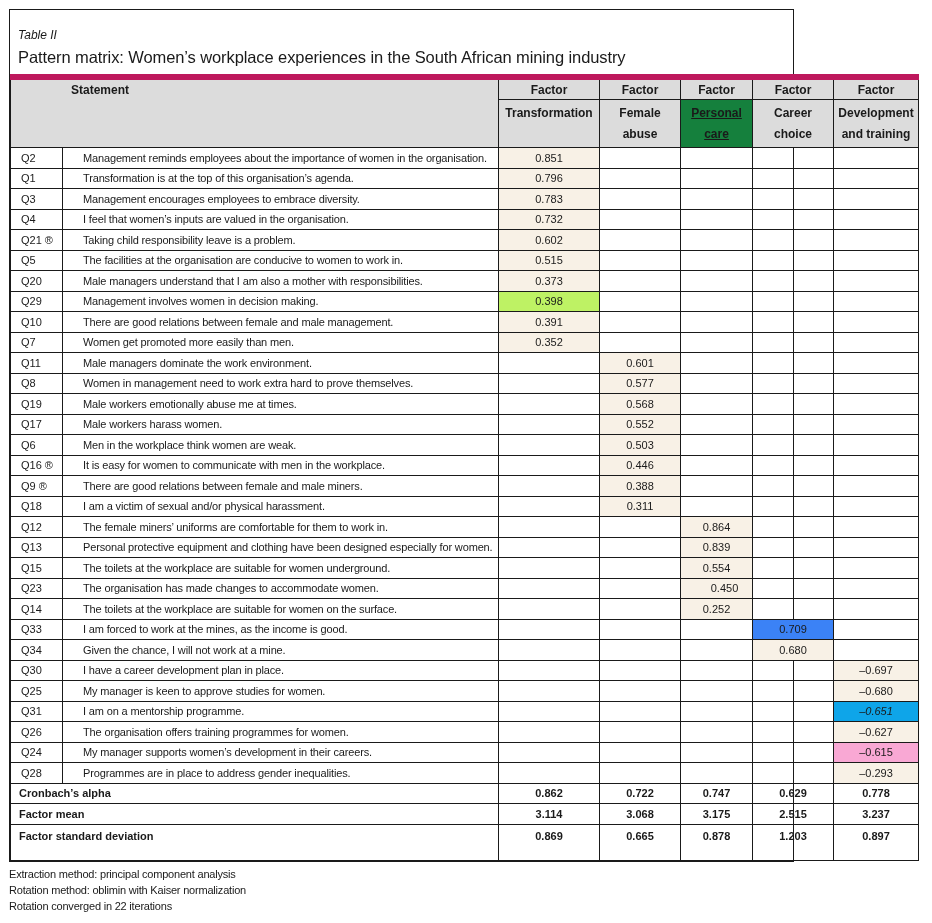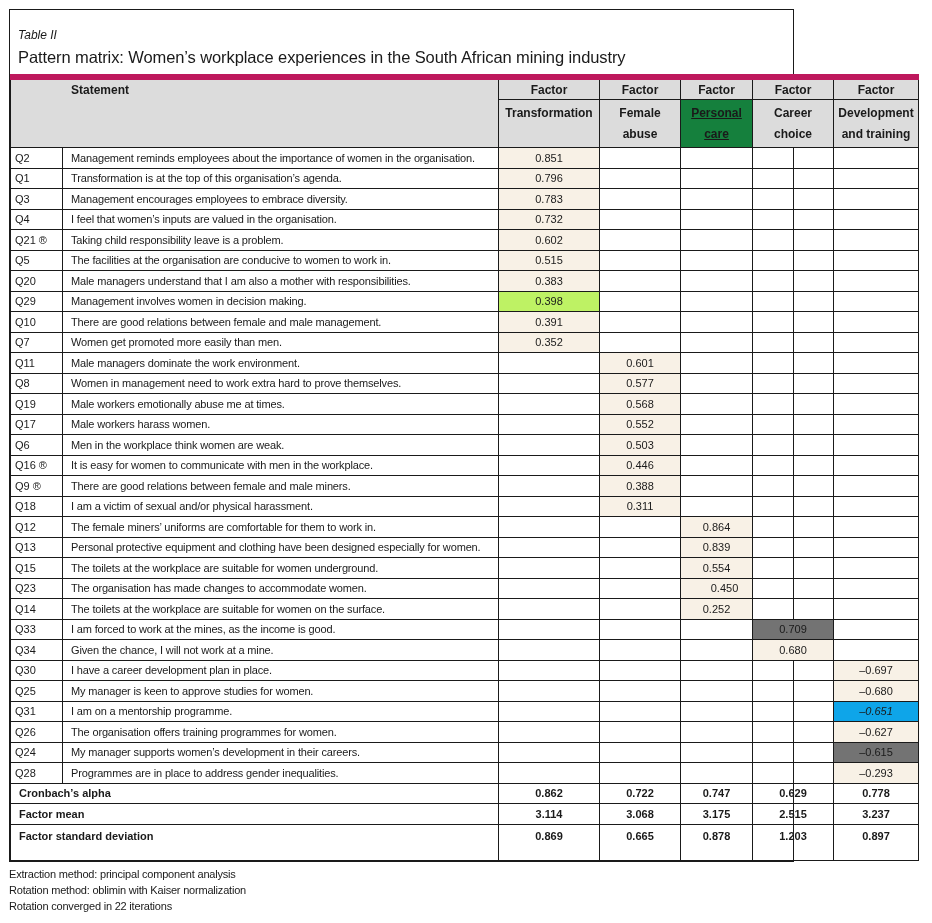--- a/index.html
+++ b/index.html
@@ -10,22 +10,22 @@
   .tbl-title { font-size: 16.5px; font-weight: normal; margin: 0; letter-spacing: -0.1px; }
   table { border-collapse: collapse; width: 908px; table-layout: fixed; font-size: 11px; }
   th, td { border: 1px solid #1a1a1a; padding: 0; }
   table tr:first-child th { border-top: 6px solid #be185d; }
   th { background: #dcdcdc; font-weight: bold; font-size: 12px; }
   thead tr.h1 th { height: 19px; }
   thead tr.h2 th { height: 44px; vertical-align: top; padding-top: 3px; line-height: 21px; }
   th.stmt-h { text-align: left; vertical-align: top; padding: 3px 0 0 60px; border-right: 1px solid #1a1a1a; }
   th.f { text-align: center; }
   td { height: 19.5px; }
-  td.q { padding-left: 4px; width: 44px; }
-  td.s { padding-left: 8px; letter-spacing: -0.15px; }
+  td.q { padding-left: 10px; width: 44px; }
+  td.s { padding-left: 20px; letter-spacing: -0.15px; }
   td.v { text-align: center; }
   td.v.hl { background: #f8f1e6; }
   tr.sum td { font-weight: bold; }
   tr.sum td.lbl { padding-left: 8px; }
   tr.sum.last td { height: 30px; vertical-align: top; padding-top: 5px; }
   .notes { position: absolute; left: 9px; top: 866px; font-size: 11px; line-height: 16px; letter-spacing: -0.2px; }
   .notes div { margin: 0; }
 </style>
 </head>
 <body>
@@ -114,21 +114,21 @@
           <td class="s">The facilities at the organisation are conducive to women to work in.</td>
           <td class="v hl" style="background: rgb(248, 241, 230);">0.515</td>
           <td class="v"></td>
           <td class="v"></td>
           <td class="v"></td>
           <td class="v"></td>
         </tr>
         <tr>
           <td class="q">Q20</td>
           <td class="s">Male managers understand that I am also a mother with responsibilities.</td>
-          <td class="v hl" style="background: rgb(248, 241, 230);">0.383</td>
+          <td class="v hl" style="background: rgb(248, 241, 230);">0.373</td>
           <td class="v"></td>
           <td class="v"></td>
           <td class="v"></td>
           <td class="v"></td>
         </tr>
         <tr>
           <td class="q">Q29</td>
           <td class="s">Management involves women in decision making.</td>
           <td class="v hl" style="background: #bef264;">0.398</td>
           <td class="v"></td>
@@ -270,21 +270,21 @@
           <td class="v hl" style="background: rgb(248, 241, 230);">0.252</td>
           <td class="v"></td>
           <td class="v"></td>
         </tr>
         <tr>
           <td class="q">Q33</td>
           <td class="s">I am forced to work at the mines, as the income is good.</td>
           <td class="v"></td>
           <td class="v"></td>
           <td class="v"></td>
-          <td class="v hl" style="background: #737373;">0.709</td>
+          <td class="v hl" style="background: #3b82f6;">0.709</td>
           <td class="v"></td>
         </tr>
         <tr>
           <td class="q">Q34</td>
           <td class="s">Given the chance, I will not work at a mine.</td>
           <td class="v"></td>
           <td class="v"></td>
           <td class="v"></td>
           <td class="v hl" style="background: rgb(248, 241, 230);">0.680</td>
           <td class="v"></td>
@@ -325,21 +325,21 @@
           <td class="v"></td>
           <td class="v hl" style="background: rgb(248, 241, 230);">–0.627</td>
         </tr>
         <tr>
           <td class="q">Q24</td>
           <td class="s">My manager supports women’s development in their careers.</td>
           <td class="v"></td>
           <td class="v"></td>
           <td class="v"></td>
           <td class="v"></td>
-          <td class="v hl" style="background: #737373;">–0.615</td>
+          <td class="v hl" style="background: #f9a8d4;">–0.615</td>
         </tr>
         <tr>
           <td class="q">Q28</td>
           <td class="s">Programmes are in place to address gender inequalities.</td>
           <td class="v"></td>
           <td class="v"></td>
           <td class="v"></td>
           <td class="v"></td>
           <td class="v hl" style="background: rgb(248, 241, 230);">–0.293</td>
         </tr>

